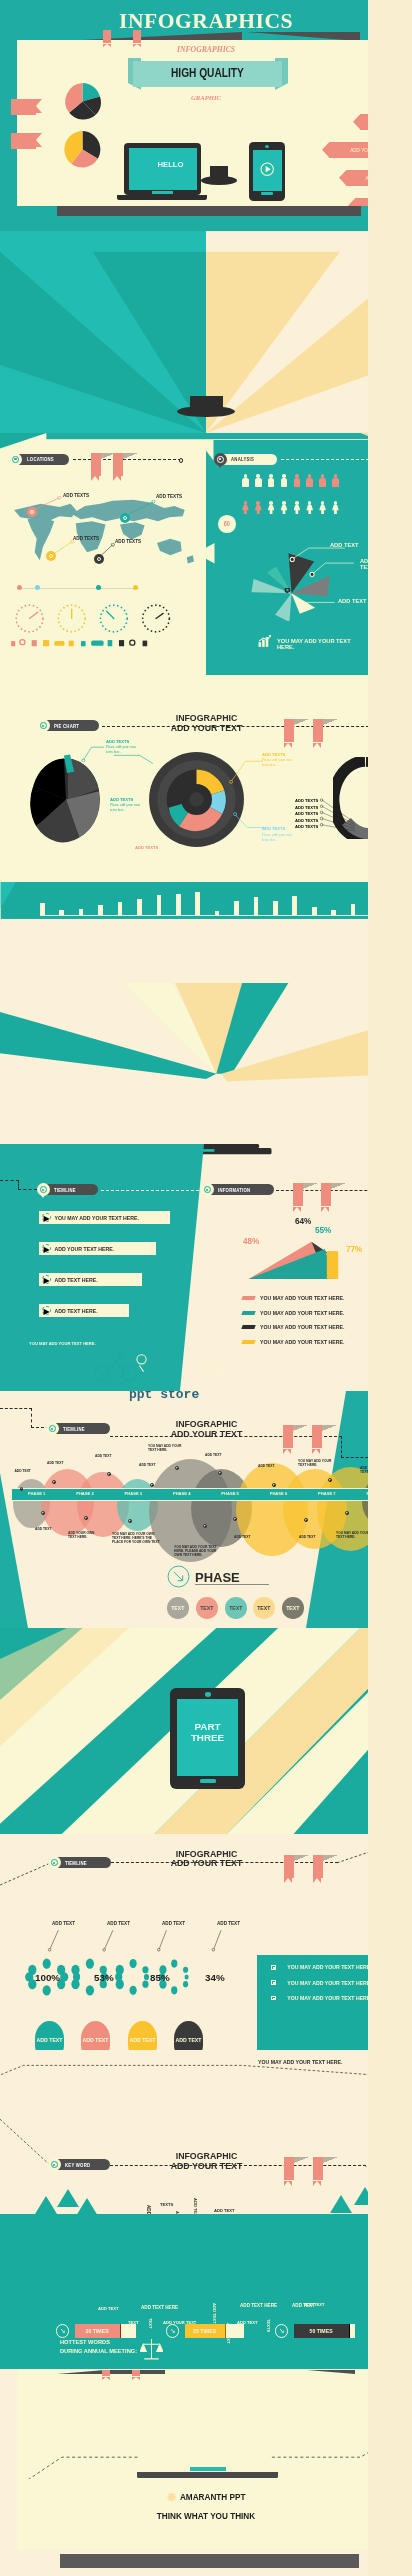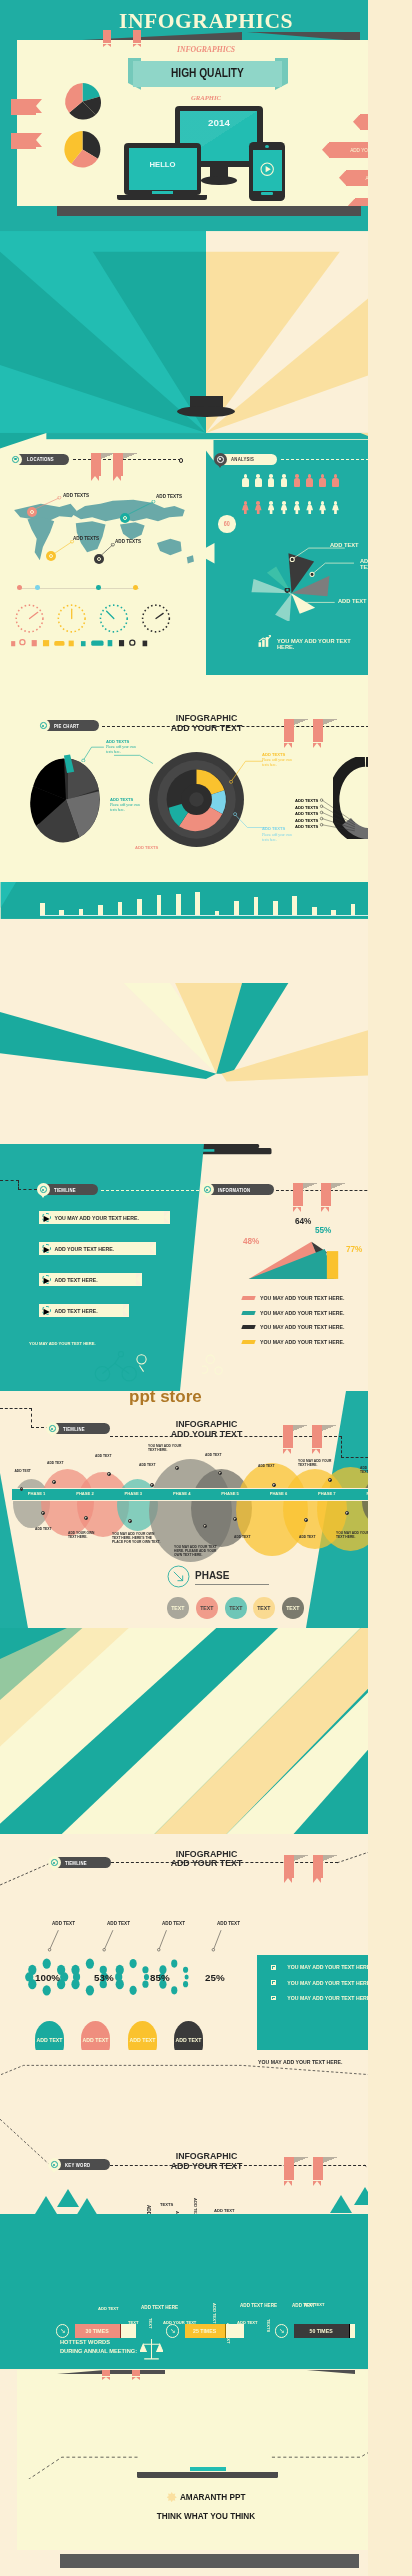--- a/index.html
+++ b/index.html
@@ -232,33 +232,26 @@
   </svg>
   <svg style="position:absolute;left:62px;top:129px" width="41" height="41" viewBox="0 0 80 80">
     <path d="M40 40 L40 4 A36 36 0 0 1 70 58 Z" fill="#2d2d2d"></path>
     <path d="M40 40 L70 58 A36 36 0 0 1 18 68 Z" fill="#ef8e7e"></path>
     <path d="M40 40 L18 68 A36 36 0 0 1 40 4 Z" fill="#fac22e"></path>
   </svg>
 
   <div class="leftflag" style="left:11.3px;top:99px;"></div>
   <div class="leftflag" style="left:11.3px;top:133px;"></div>
 
-  <div class="devFrame" style="left:175px;top:106px;width:88px;height:61px;border-radius:4.1px;">
-    <div style="position:absolute;left:5.2px;top:5.2px;width:77px;height:50px;background:#22bdb2;"></div>
-    <div style="position:absolute;left:0;top:0;width:77px;height:50px;margin:5.2px;
-        background:linear-gradient(to bottom right, rgba(255,255,255,.07) 50%, transparent 50%);"></div>
-    <div style="position:absolute;left:0;top:11.3px;width:88px;text-align:center;color:#e9faf8;
-        font-family:'Liberation Sans Narrow','Liberation Sans',sans-serif;font-weight:bold;font-size:9.8px;">2014</div>
-  </div>
   <div style="position:absolute;left:210px;top:166px;width:17.5px;height:13.4px;background:#2d2d2d;"></div>
   <div style="position:absolute;left:201px;top:176px;width:36px;height:9.3px;background:#2d2d2d;border-radius:50%;"></div>
 
   <div class="devFrame" style="left:124px;top:143px;width:77px;height:52px;border-radius:4.1px;">
     <div style="position:absolute;left:4.6px;top:4.6px;width:68px;height:42px;background:#22bdb2;"></div>
-    <div style="position:absolute;left:0;top:16.5px;width:77px;text-align:center;color:#e9faf8;
+    <div style="position:absolute;left:8px;top:16.5px;width:77px;text-align:center;color:#e9faf8;
         font-family:'Liberation Sans Narrow','Liberation Sans',sans-serif;font-weight:bold;font-size:7.7px;">HELLO</div>
   </div>
   <div style="position:absolute;left:117px;top:195px;width:90px;height:5.2px;background:#2d2d2d;border-radius:0 0 2.1px 2.1px;"></div>
   <div style="position:absolute;left:152px;top:191px;width:20.6px;height:2.6px;background:#22bdb2;"></div>
 
   <div class="devFrame" style="left:249px;top:142px;width:36px;height:59px;border-radius:4.6px;">
     <div style="position:absolute;left:3.6px;top:7.7px;width:29px;height:41px;background:#22bdb2;"></div>
     <div style="position:absolute;left:16px;top:3.1px;width:4.1px;height:3.1px;background:#22bdb2;border-radius:50%;"></div>
     <div style="position:absolute;left:12px;top:50px;width:12.4px;height:2.6px;background:#22bdb2;border-radius:1px;"></div>
     <svg style="position:absolute;left:10.8px;top:19.6px" width="14.4" height="14.4" viewBox="0 0 28 28">
@@ -780,22 +773,22 @@
       <circle cx="16" cy="12" r="8"></circle>
         <circle cx="4" cy="32" r="7"></circle>
         <circle cx="32" cy="34" r="7"></circle>
     </g>
   </svg>
 </div>
 
 <div class="sec" id="s7">
   <div class="tealR"></div>
   <div class="tealBL"></div>
-  <div style="position:absolute;left:129px;top:-4.1px;font-family:Liberation Sans, sans-serif;font-weight:bold;
-      font-size:17px;color:#a16207;opacity:.85;">ppt store</div>
+  <div style="position:absolute;left:129px;top:-4.1px;font-family:Liberation Mono, monospace;font-weight:bold;
+      font-size:13px;color:#0c4a6e;opacity:.85;">ppt store</div>
 
   <div class="tag" style="left:47px;top:32px;width:63px;">
     <span class="pin">
         <i></i>
       </span>
     <span class="lbl cond">TIEMLINE</span>
   </div>
   <div class="dline nodot" style="left:0px;top:16.5px;width:32px;"></div>
   <div class="dline nodot" style="left:31px;top:16.5px;width:1px;height:20.6px;border-left:1px dashed #2b2b2b;border-top:none;"></div>
   <div class="dline nodot" style="left:31px;top:36px;width:17.5px;"></div>
@@ -868,21 +861,21 @@
   <div class="dot" style="left:304px;top:127px;"></div>
   <div class="anot" style="left:299px;top:144px;">ADD TEXT</div>
   <div class="dot" style="left:345px;top:120px;"></div>
   <div class="anot" style="left:336px;top:140px;width:37px;">YOU MAY ADD YOUR TEXT HERE.</div>
 
   <svg style="position:absolute;left:167px;top:174px" width="23" height="23" viewBox="0 0 44 44">
     <circle cx="22" cy="22" r="20" fill="none" stroke="#1aaa9e" stroke-width="1.6"></circle>
     <path d="M13 13 L30 30 M30 30 L30 20 M30 30 L20 30" stroke="#1aaa9e" stroke-width="1.6" fill="none"></path>
   </svg>
   <div style="position:absolute;left:195px;top:179px;font-family:'Liberation Sans Narrow','Liberation Sans',sans-serif;
-      font-weight:bold;font-size:10px;color:#2b2b2b;">PHASE</div>
+      font-weight:bold;font-size:13px;color:#2b2b2b;">PHASE</div>
   <div style="position:absolute;left:195px;top:193px;width:74px;height:1px;background:#8a8a82;"></div>
 
   <div style="position:absolute;left:167px;top:206px;width:21.6px;height:21.6px;border-radius:50%;background:#9b9b91;opacity:.85;
       display:flex;align-items:center;justify-content:center;color:#faf8d4;font-family:'Liberation Sans Narrow','Liberation Sans',sans-serif;font-weight:bold;font-size:5.2px;">
       <span>TEXT</span>
     </div>
   <div style="position:absolute;left:196px;top:206px;width:21.6px;height:21.6px;border-radius:50%;background:#ef8e7e;opacity:.85;
       display:flex;align-items:center;justify-content:center;color:#2b2b2b;font-family:'Liberation Sans Narrow','Liberation Sans',sans-serif;font-weight:bold;font-size:5.2px;">
       <span>TEXT</span>
     </div>
@@ -903,20 +896,27 @@
 <div class="sec" id="s8">
   <svg style="position:absolute;left:0;top:0" width="412" height="206" viewBox="0 0 800 400">
     <rect width="800" height="400" fill="#1aaa9e"></rect>
     <polygon points="0,140 160,0 420,0 0,380" fill="#faf8d4"></polygon>
     <polygon points="240,0 500,0 80,400 0,400 0,390" fill="#fae0a0" opacity=".0"></polygon>
     <polygon points="120,400 540,0 700,0 300,400" fill="#faf8d4"></polygon>
     <polygon points="300,400 700,0 800,0 800,30 440,400" fill="#fae0a0"></polygon>
     <polygon points="440,400 800,40 800,140 570,400" fill="#faf8d4"></polygon>
     <polygon points="0,60 130,0 250,0 0,230" fill="#fae0a0" opacity=".55"></polygon>
   </svg>
+  <div class="screen" style="left:170px;top:60px;width:75px;height:101px;border-radius:6.2px;">
+    <div class="inner" style="left:7.2px;top:11.3px;width:61px;height:77px;"></div>
+    <div style="position:absolute;left:35px;top:4.1px;width:6.2px;height:4.6px;background:#22bdb2;border-radius:50%;"></div>
+    <div style="position:absolute;left:30px;top:91px;width:15.5px;height:4.1px;background:#22bdb2;border-radius:1.5px;"></div>
+    <div class="label" style="top:33px;font-size:9.8px;">PART</div>
+    <div class="label" style="top:44px;font-size:9.8px;">THREE</div>
+  </div>
 </div>
 
 <div class="sec" id="s9">
   <div class="tag" style="left:49px;top:23px;width:62px;">
     <span class="pin">
         <i></i>
       </span>
     <span class="lbl cond">TIEMLINE</span>
   </div>
   <svg style="position:absolute;left:0;top:15.5px" width="62" height="36" viewBox="0 0 120 70">
@@ -988,21 +988,21 @@
       <ellipse cx="276" cy="62" rx="7" ry="9"></ellipse>
         <ellipse cx="298" cy="74" rx="6" ry="8"></ellipse>
         <ellipse cx="320" cy="62" rx="5" ry="6"></ellipse>
       <ellipse cx="274" cy="48" rx="6" ry="7"></ellipse>
         <ellipse cx="322" cy="48" rx="4" ry="5"></ellipse>
     </g>
   </svg>
   <div class="pcnum" style="left:35px;top:138px;">100%</div>
   <div class="pcnum" style="left:94px;top:138px;">53%</div>
   <div class="pcnum" style="left:150px;top:138px;">85%</div>
-  <div class="pcnum" style="left:205px;top:138px;">25%</div>
+  <div class="pcnum" style="left:205px;top:138px;">34%</div>
 
   <div class="bulletbox" style="left:257px;top:121px;width:155px;height:114px;">
     <div class="row">
       <span class="bx"></span>
       <span class="tx">YOU MAY ADD YOUR TEXT HERE.</span>
     </div>
     <div class="row">
       <span class="bx"></span>
       <span class="tx">YOU MAY ADD YOUR TEXT HERE.</span>
     </div>

